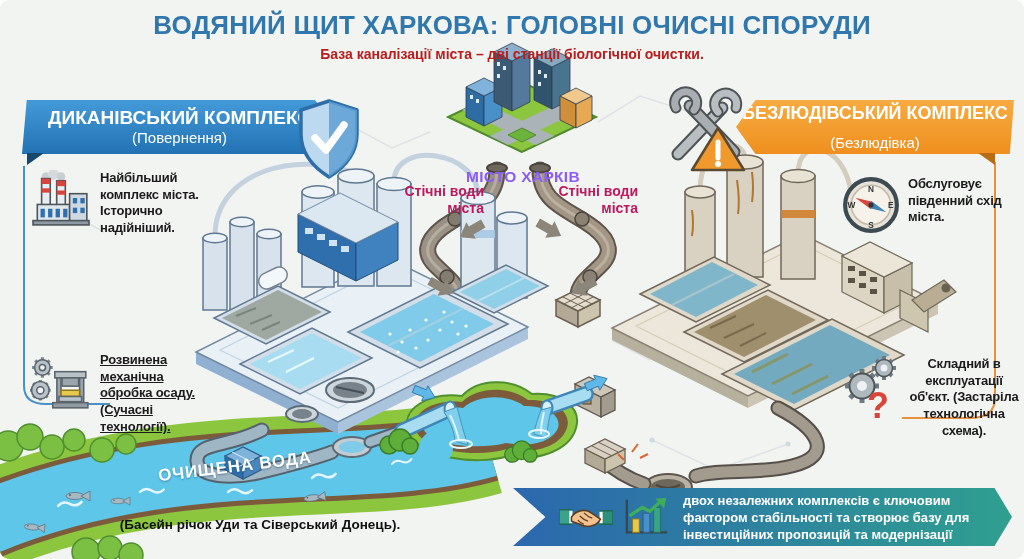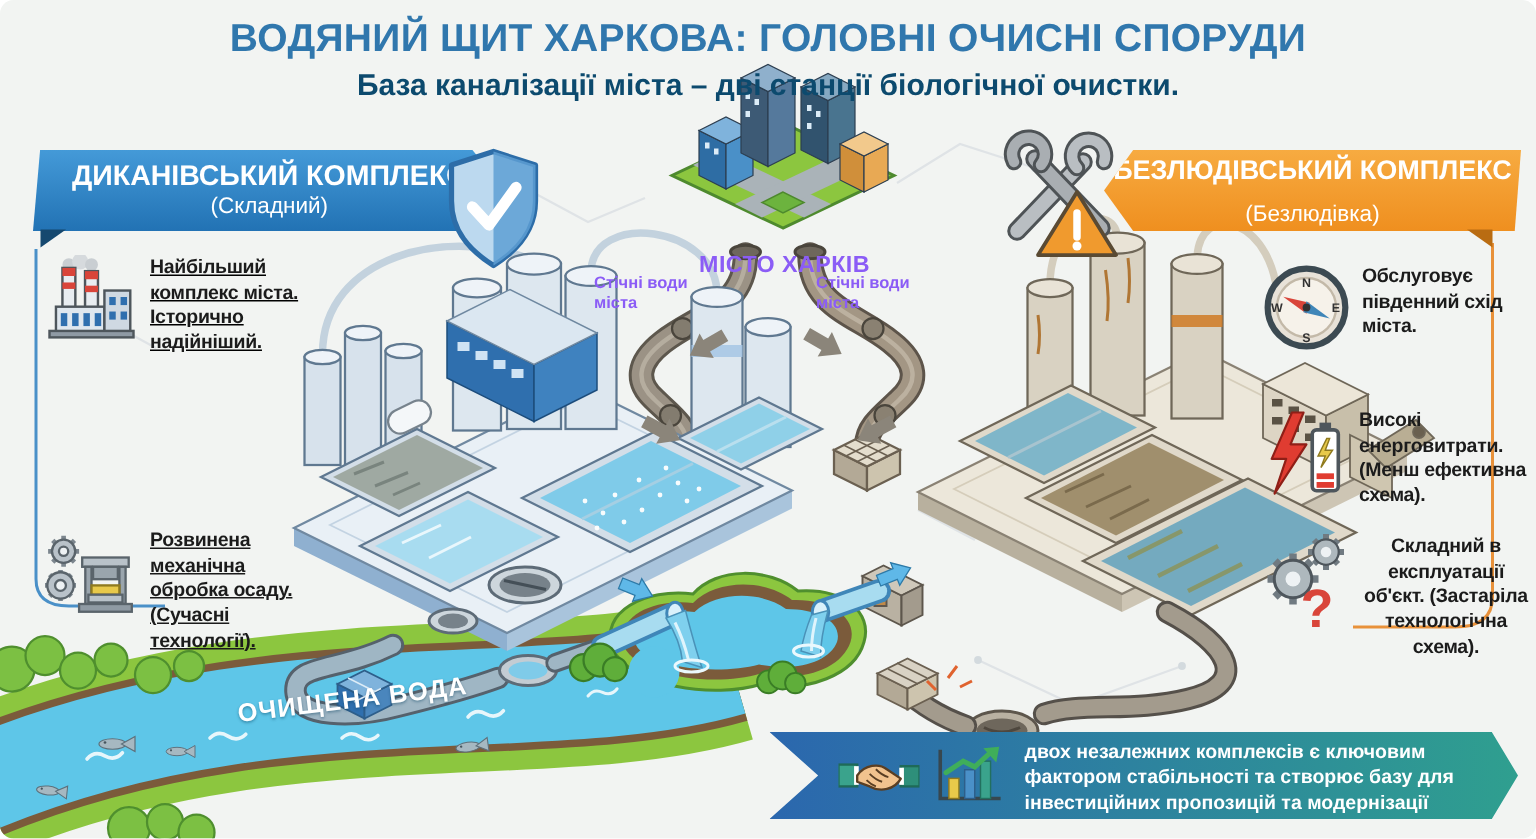--- a/index.html
+++ b/index.html
@@ -1,36 +1,36 @@
 <!DOCTYPE html>
 <html><head>
 <meta charset="utf-8">
 <style>
   html,body{margin:0;padding:0;background:#ffffff;}
   .stage{position:relative;width:1024px;height:559px;background:#f2f4f2;overflow:hidden;
          font-family:"Liberation Sans",sans-serif;border-radius:9px;}
   .abs{position:absolute;}
   .title{left:0;top:10px;width:1024px;text-align:center;font-size:26px;font-weight:bold;
          color:#3077ad;letter-spacing:0.2px;}
-  .subtitle{left:0;top:46px;width:1024px;text-align:center;font-size:20px;font-weight:bold;color:#0c4a6e;}
+  .subtitle{left:0;top:46px;width:1024px;text-align:center;font-size:14px;font-weight:bold;color:#b91c1c;}
   .banner{color:#fff;text-align:center;display:flex;flex-direction:column;justify-content:center;line-height:1.15;}
   .banner .b-title{font-size:19px;font-weight:bold;}
   .banner .b-sub{font-size:15px;}
   .banner-left{left:22px;top:100px;width:315px;height:54px;
       background:linear-gradient(180deg,#449ad8,#2272b4);
       clip-path:polygon(1.5% 0,93% 0,100% 50%,93% 100%,0 100%);}
   .banner-right{left:736px;top:100px;width:278px;height:54px;
       background:linear-gradient(180deg,#f7ab41,#ef8f1f);
       clip-path:polygon(7% 0,100% 0,98.5% 100%,7% 100%,0 50%);gap:10px;}
   .fold-left{left:27px;top:153px;width:0;height:0;border-top:12px solid #15486f;border-right:17px solid transparent;}
   .fold-right{left:978px;top:153px;width:0;height:0;border-top:12px solid #b96c12;border-left:17px solid transparent;}
   .feat{position:absolute;display:flex;gap:8px;align-items:flex-start;}
   .feat .txt{font-size:13px;font-weight:bold;line-height:1.28;color:#1b1b1b;letter-spacing:-0.2px;}
   .feat svg{flex:none;}
-  .pipe-label{font-size:11px;font-weight:bold;color:#8b5cf6;text-align:left;line-height:1.2;}
+  .pipe-label{font-size:14px;font-weight:bold;color:#be185d;text-align:right;line-height:1.2;}
   .city-label{left:443px;top:168px;width:160px;text-align:center;font-size:15.5px;font-weight:bold;color:#8b5cf6;letter-spacing:0.3px;}
   .clean-water{left:150px;top:457px;width:170px;text-align:center;font-size:17px;font-weight:bold;color:#fff;
       letter-spacing:0.8px;transform:rotate(-7deg);text-shadow:0 1px 2px rgba(0,60,90,.45);}
   .river-caption{left:80px;top:516px;width:360px;text-align:center;font-size:13.5px;font-weight:bold;color:#111;line-height:1.35;}
   .opp{left:513px;top:488px;width:499px;height:58px;
       background:linear-gradient(90deg,#2b67ae,#2f9f8f);
       clip-path:polygon(0 0,96.5% 0,100% 50%,96.5% 100%,0 100%,6.5% 50%);
       display:flex;align-items:center;color:#fff;}
   .opp .opp-icons{display:flex;align-items:center;gap:10px;margin-left:46px;}
   .opp .opp-text{margin-left:14px;width:372px;font-size:13px;font-weight:bold;line-height:1.3;padding-right:20px;}
@@ -358,21 +358,21 @@
       <use href="#arr" transform="translate(424,393) rotate(22) scale(0.85)" fill="#5fb8e8" stroke="#2d7aa8" stroke-width="1"></use>
       <use href="#arr" transform="translate(596,383) rotate(-22) scale(0.85)" fill="#5fb8e8" stroke="#2d7aa8" stroke-width="1"></use>
     </g>
   </svg>
 
   <div class="abs title z2">ВОДЯНИЙ ЩИТ ХАРКОВА: ГОЛОВНІ ОЧИСНІ СПОРУДИ</div>
   <div class="abs subtitle z2">База каналізації міста – дві станції біологічної очистки.</div>
 
   <div class="abs banner banner-left z2">
     <div class="b-title">ДИКАНІВСЬКИЙ КОМПЛЕКС</div>
-    <div class="b-sub">(Складний)</div>
+    <div class="b-sub">(Повернення)</div>
   </div>
   <div class="abs fold-left z2"></div>
 
   <div class="abs banner banner-right z2">
     <div class="b-title" style="font-size:18px;">БЕЗЛЮДІВСЬКИЙ КОМПЛЕКС</div>
     <div class="b-sub">(Безлюдівка)</div>
   </div>
   <div class="abs fold-right z2"></div>
 
   <div class="abs z2" style="left:296px;top:98px;">
@@ -398,21 +398,21 @@
       <path d="M62,42 L88,84 L36,84 Z" fill="#f09a2e" stroke="#5a4a33" stroke-width="2.5" stroke-linejoin="round"></path>
       <path d="M62,56 L62,72" stroke="#ffffff" stroke-width="5" stroke-linecap="round"></path>
       <circle cx="62" cy="78" r="3" fill="#ffffff"></circle>
     </svg>
   </div>
 
   <div class="abs city-label z2">МІСТО ХАРКІВ</div>
   <div class="abs pipe-label z2" style="left:396px;top:183px;width:88px;">Стічні води міста</div>
   <div class="abs pipe-label z2" style="left:544px;top:183px;width:94px;">Стічні води міста</div>
 
-  <div class="feat z2" style="left:30px;top:170px;width:182px;text-decoration:underline;">
+  <div class="feat z2" style="left:30px;top:170px;width:182px;">
     <svg width="62" height="56" viewBox="0 0 56 52">
       <g stroke="#4e565c" stroke-width="1.5">
         <circle cx="14" cy="6" r="4" fill="#c9ced2" stroke="none"></circle>
           <circle cx="21" cy="4" r="5" fill="#d6dadd" stroke="none"></circle>
           <circle cx="28" cy="6" r="4" fill="#c9ced2" stroke="none"></circle>
         <rect x="10" y="8" width="8" height="26" fill="#e8edf1"></rect>
           <rect x="24" y="10" width="8" height="24" fill="#e8edf1"></rect>
         <rect x="10" y="8" width="8" height="5" fill="#d9453a" stroke="none"></rect>
           <rect x="10" y="17" width="8" height="4" fill="#d9453a" stroke="none"></rect>
         <rect x="24" y="10" width="8" height="5" fill="#d9453a" stroke="none"></rect>
@@ -469,51 +469,41 @@
       <text x="28" y="50" font-size="8" font-weight="bold" fill="#333" text-anchor="middle">S</text>
       <text x="9" y="31" font-size="8" font-weight="bold" fill="#333" text-anchor="middle">W</text>
       <text x="47" y="31" font-size="8" font-weight="bold" fill="#333" text-anchor="middle">E</text>
       <path d="M13,21 L30,25 L28,32 Z" fill="#d9453a"></path>
       <path d="M43,35 L26,31 L28,24 Z" fill="#3f86b8"></path>
       <circle cx="28" cy="28" r="2.5" fill="#333"></circle>
     </svg>
     <div class="txt" style="width:106px;">Обслуговує південний схід міста.</div>
   </div>
 
-  <div class="feat z2" style="left:842px;top:272px;width:180px;">
-    <svg width="56" height="62" viewBox="0 0 58 62">
-      <path d="M20,2 L6,34 L16,34 L8,58 L30,24 L19,24 L28,2 Z" fill="#e03c31" stroke="#8f1f17" stroke-width="1.5" stroke-linejoin="round"></path>
-      <rect x="39" y="9" width="8" height="5" fill="#4e565c"></rect>
-      <rect x="34" y="14" width="18" height="42" rx="3" fill="#ffffff" stroke="#4e565c" stroke-width="2.5"></rect>
-      <rect x="37" y="44" width="12" height="4" fill="#e03c31"></rect>
-        <rect x="37" y="50" width="12" height="4" fill="#e03c31"></rect>
-      <path d="M44,20 L38,32 L43,32 L40,40 L48,28 L43,28 L46,20 Z" fill="#e8c94a" stroke="#8f7a1f" stroke-width="1"></path>
-    </svg>
-    <div class="txt" style="width:114px;">Високі енерговитрати. (Менш ефективна схема).</div>
-  </div>
 
   <div class="feat z2" style="left:842px;top:356px;width:180px;">
     <svg width="58" height="66" viewBox="0 0 58 66">
       <g stroke="#707a81" stroke-width="4">
           <path d="M42,0 V24 M30,12 H54 M34,4 L50,20 M50,4 L34,20"></path>
         </g>
       <circle cx="42" cy="12" r="8.5" fill="#aeb8bd" stroke="#4e565c" stroke-width="1.5"></circle>
         <circle cx="42" cy="12" r="3.5" fill="#eef2f4"></circle>
       <g stroke="#707a81" stroke-width="5">
           <path d="M20,13 V47 M3,30 H37 M8,18 L32,42 M32,18 L8,42"></path>
         </g>
       <circle cx="20" cy="30" r="12.5" fill="#aeb8bd" stroke="#4e565c" stroke-width="2"></circle>
         <circle cx="20" cy="30" r="5" fill="#eef2f4"></circle>
       <text x="36" y="62" font-size="36" font-weight="bold" fill="#d9453a" text-anchor="middle">?</text>
     </svg>
     <div class="txt" style="width:112px;text-align:center;">Складний в експлуатації об'єкт. (Застаріла технологічна схема).</div>
   </div>
 
   <div class="abs clean-water z2">ОЧИЩЕНА ВОДА</div>
   <div class="abs river-caption z2">
+    <div>(Басейн річок Уди та Сіверський Донець).</div>
   </div>
 
   <div class="abs opp z2">
     <div class="opp-icons">
       <svg width="54" height="36" viewBox="0 0 52 34">
         <rect x="0" y="10" width="12" height="14" fill="#3aa38c" stroke="#1f6a58" stroke-width="1.5"></rect>
         <rect x="40" y="11" width="12" height="13" fill="#2e8f7a" stroke="#1f6a58" stroke-width="1.5"></rect>
         <rect x="10" y="11" width="3" height="12" fill="#fff"></rect>
         <rect x="39" y="12" width="3" height="11" fill="#fff"></rect>
         <path d="M12,17 C17,10 26,9 31,13 L40,19 C36,26 27,28 20,24 L12,21 Z" fill="#f2c38e" stroke="#5a3e22" stroke-width="1.5" stroke-linejoin="round"></path>

